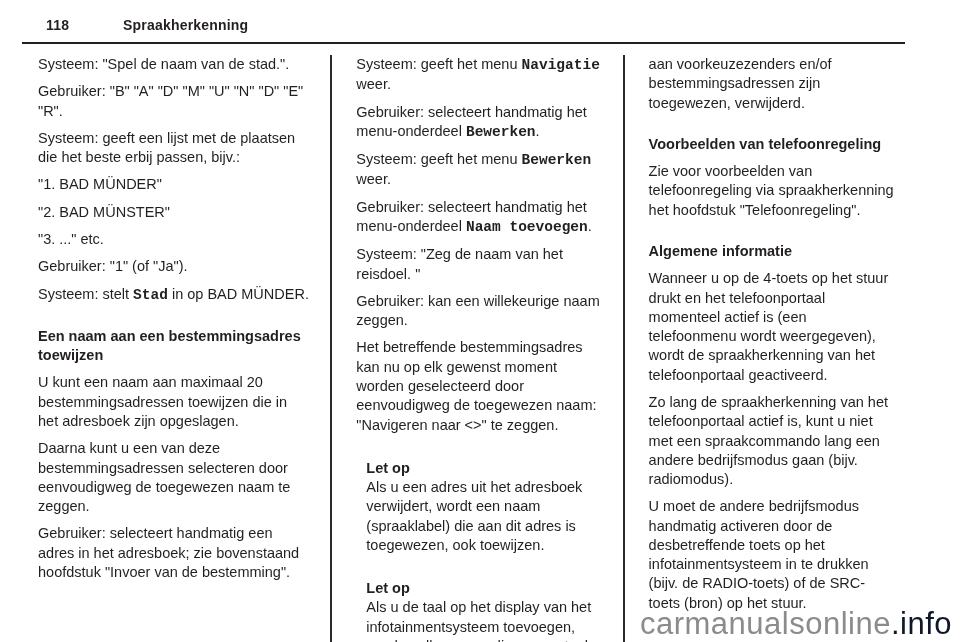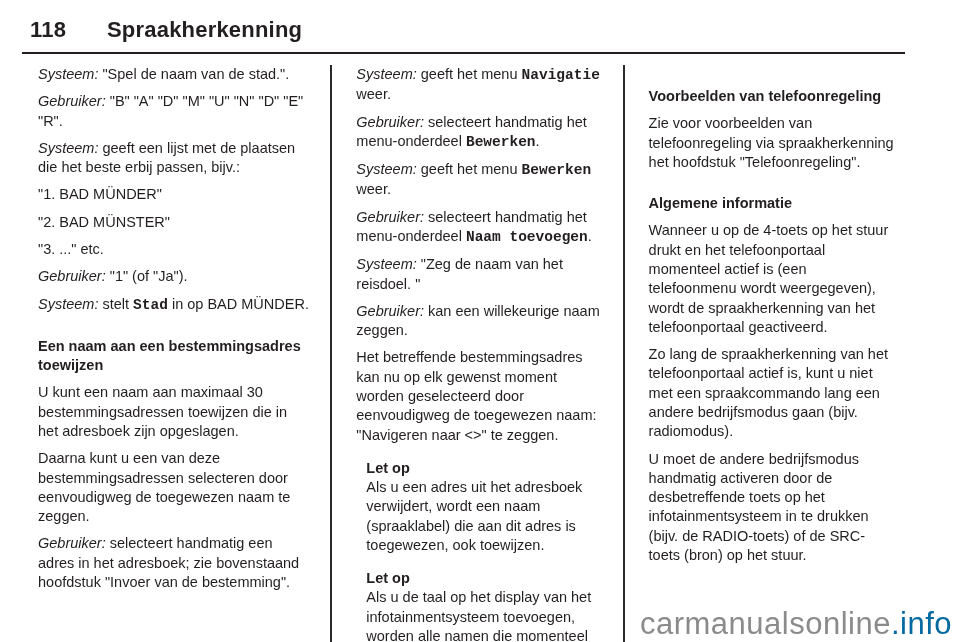--- a/index.html
+++ b/index.html
@@ -1,37 +1,37 @@
 <!DOCTYPE html>
 <html><head>
 <meta charset="utf-8">
 <style>
   html,body{margin:0;padding:0;}
   body{
     width:960px;height:642px;background:#ffffff;color:#231f20;
     font-family:"Liberation Sans", sans-serif;
     position:relative;overflow:hidden;
   }
-  .page-header{padding:17px 0 0 30px;font-weight:bold;font-size:22px;letter-spacing:.2px;}
+  .page-header{padding:17px 0 0 46px;font-weight:bold;font-size:14px;letter-spacing:.2px;}
   .page-number{display:inline-block;width:77px;}
   .header-rule{margin:9px 55px 0 22px;border-top:2px solid #231f20;height:0;}
   .columns{display:flex;margin:11px 45px 0 38px;min-height:526px;align-items:stretch;}
   .column{width:33.33%;box-sizing:border-box;padding-right:20px;}
   .column + .column{border-left:2px solid #2b2a29;padding-left:24px;}
   .block{font-size:14.5px;line-height:1.33;margin:0 0 8px 0;}
   .block.heading{font-weight:bold;margin-top:22px;}
-  .block.note{padding-left:10px;margin-top:14px;}
+  .block.note{padding-left:10px;margin-top:24px;}
   .note-title{display:block;font-weight:bold;}
-  .i{font-style:italic;}
+  .i{}
   .b{font-weight:bold;font-family:Liberation Mono, monospace;}
   .watermark{
     position:absolute;right:8px;bottom:0;
     font-size:31px;color:#8b8b8b;letter-spacing:.5px;white-space:nowrap;
   }
-  .watermark .tld{color:#0369a1;}
+  .watermark .tld{color:#0f172a;}
 </style>
 </head>
 <body>
 
 <div class="page">
 
   <header class="page-header">
     <span class="page-number">118</span><span class="chapter-title">Spraakherkenning</span>
   </header>
 
@@ -41,36 +41,37 @@
     <section class="column">
         <div class="block para"><span class="i">Systeem:</span><span> "Spel de naam van de stad.".</span></div>
         <div class="block para"><span class="i">Gebruiker:</span><span> "B" "A" "D" "M" "U" "N" "D" "E" "R".</span></div>
         <div class="block para"><span class="i">Systeem:</span><span> geeft een lijst met de plaatsen die het beste erbij passen, bijv.:</span></div>
         <div class="block para"><span>"1. BAD MÜNDER"</span></div>
         <div class="block para"><span>"2. BAD MÜNSTER"</span></div>
         <div class="block para"><span>"3. ..." etc.</span></div>
         <div class="block para"><span class="i">Gebruiker:</span><span> "1" (of "Ja").</span></div>
         <div class="block para"><span class="i">Systeem:</span><span> stelt </span><span class="b">Stad</span><span> in op BAD MÜNDER.</span></div>
         <div class="block heading"><span>Een naam aan een bestemmingsadres toewijzen</span></div>
-        <div class="block para"><span>U kunt een naam aan maximaal 30 bestemmingsadressen toewijzen die in het adresboek zijn opgeslagen.</span></div>
+        <div class="block para"><span>U kunt een naam aan maximaal 20 bestemmingsadressen toewijzen die in het adresboek zijn opgeslagen.</span></div>
         <div class="block para"><span>Daarna kunt u een van deze bestemmingsadressen selecteren door eenvoudigweg de toegewezen naam te zeggen.</span></div>
         <div class="block para"><span class="i">Gebruiker:</span><span> selecteert handmatig een adres in het adresboek; zie bovenstaand hoofdstuk "Invoer van de bestemming".</span></div>
       </section>
     <section class="column">
         <div class="block para"><span class="i">Systeem:</span><span> geeft het menu </span><span class="b">Navigatie</span><span> weer.</span></div>
         <div class="block para"><span class="i">Gebruiker:</span><span> selecteert handmatig het menu-onderdeel </span><span class="b">Bewerken</span><span>.</span></div>
         <div class="block para"><span class="i">Systeem:</span><span> geeft het menu </span><span class="b">Bewerken</span><span> weer.</span></div>
         <div class="block para"><span class="i">Gebruiker:</span><span> selecteert handmatig het menu-onderdeel </span><span class="b">Naam toevoegen</span><span>.</span></div>
         <div class="block para"><span class="i">Systeem:</span><span> "Zeg de naam van het reisdoel. "</span></div>
         <div class="block para"><span class="i">Gebruiker:</span><span> kan een willekeurige naam zeggen.</span></div>
         <div class="block para"><span>Het betreffende bestemmingsadres kan nu op elk gewenst moment worden geselecteerd door eenvoudigweg de toegewezen naam: "Navigeren naar &lt;&gt;" te zeggen.</span></div>
         <div class="block note"><span class="note-title">Let op</span><span>Als u een adres uit het adresboek verwijdert, wordt een naam (spraaklabel) die aan dit adres is toegewezen, ook toewijzen.</span></div>
         <div class="block note"><span class="note-title">Let op</span><span>Als u de taal op het display van het infotainmentsysteem toevoegen, worden alle namen die momenteel</span></div>
       </section>
     <section class="column">
+        <div class="block para"><span>aan voorkeuzezenders en/of bestemmingsadressen zijn toegewezen, verwijderd.</span></div>
         <div class="block heading"><span>Voorbeelden van telefoonregeling</span></div>
         <div class="block para"><span>Zie voor voorbeelden van telefoonregeling via spraakherkenning het hoofdstuk "Telefoonregeling".</span></div>
         <div class="block heading"><span>Algemene informatie</span></div>
         <div class="block para"><span>Wanneer u op de 4-toets op het stuur drukt en het telefoonportaal momenteel actief is (een telefoonmenu wordt weergegeven), wordt de spraakherkenning van het telefoonportaal geactiveerd.</span></div>
         <div class="block para"><span>Zo lang de spraakherkenning van het telefoonportaal actief is, kunt u niet met een spraakcommando lang een andere bedrijfsmodus gaan (bijv. radiomodus).</span></div>
         <div class="block para"><span>U moet de andere bedrijfsmodus handmatig activeren door de desbetreffende toets op het infotainmentsysteem in te drukken (bijv. de RADIO-toets) of de SRC-toets (bron) op het stuur.</span></div>
       </section>
   </main>
 
   <div class="watermark">

